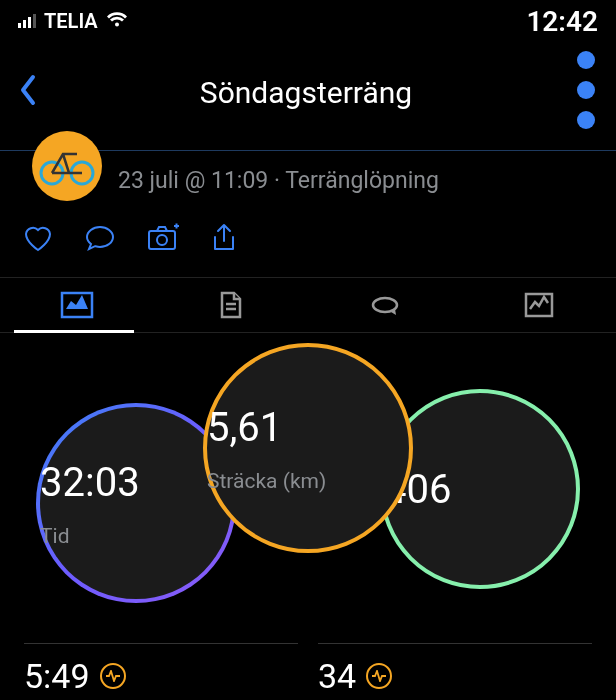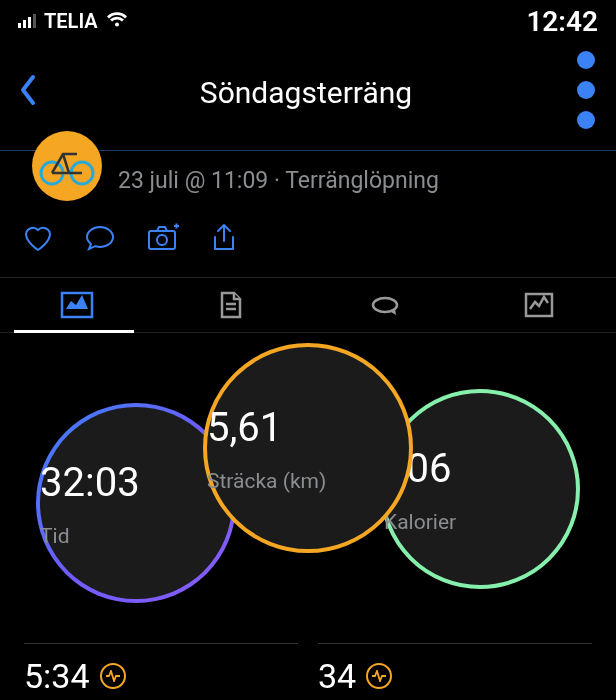--- a/index.html
+++ b/index.html
@@ -215,32 +215,31 @@
   <div class="tab-indicator"></div>
 </div>
 
 <div class="circles-wrap">
   <div class="circle circle-time">
     <div class="circle-value">32:03</div>
     <div class="circle-label">Tid</div>
   </div>
   <div class="circle circle-calories">
     <div class="circle-value">406</div>
-    <div class="circle-label">Kalorier</div>
   </div>
   <div class="circle circle-distance">
     <div class="circle-value">5,61</div>
     <div class="circle-label">Sträcka (km)</div>
   </div>
 </div>
 
 <div class="stats-grid">
   <div class="stat-cell">
     <div class="stat-value-row">
-      <span class="stat-value">5:34</span>
+      <span class="stat-value">5:49</span>
       <span class="pulse-icon">
         <svg width="16" height="12" viewBox="0 0 16 12">
             <path d="M1 6h3l2-5 3 10 2-5h4" fill="none" stroke="#f5a623" stroke-width="1.8"></path>
           </svg>
       </span>
     </div>
     <div class="stat-label">Tempo (min/km)</div>
   </div>
   <div class="stat-cell">
     <div class="stat-value-row">

